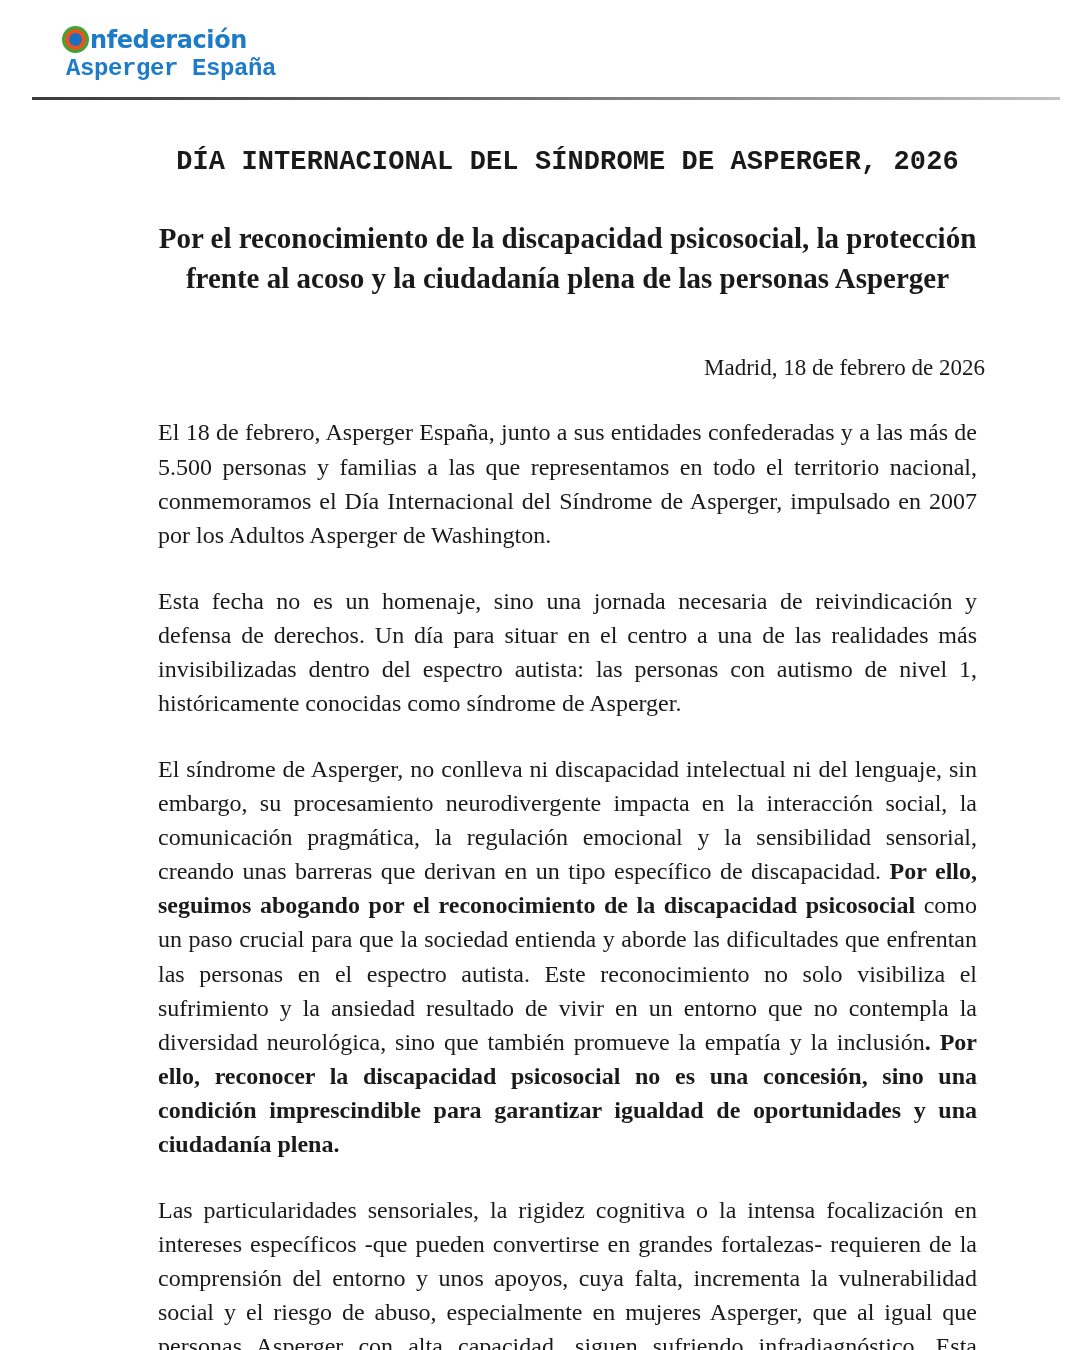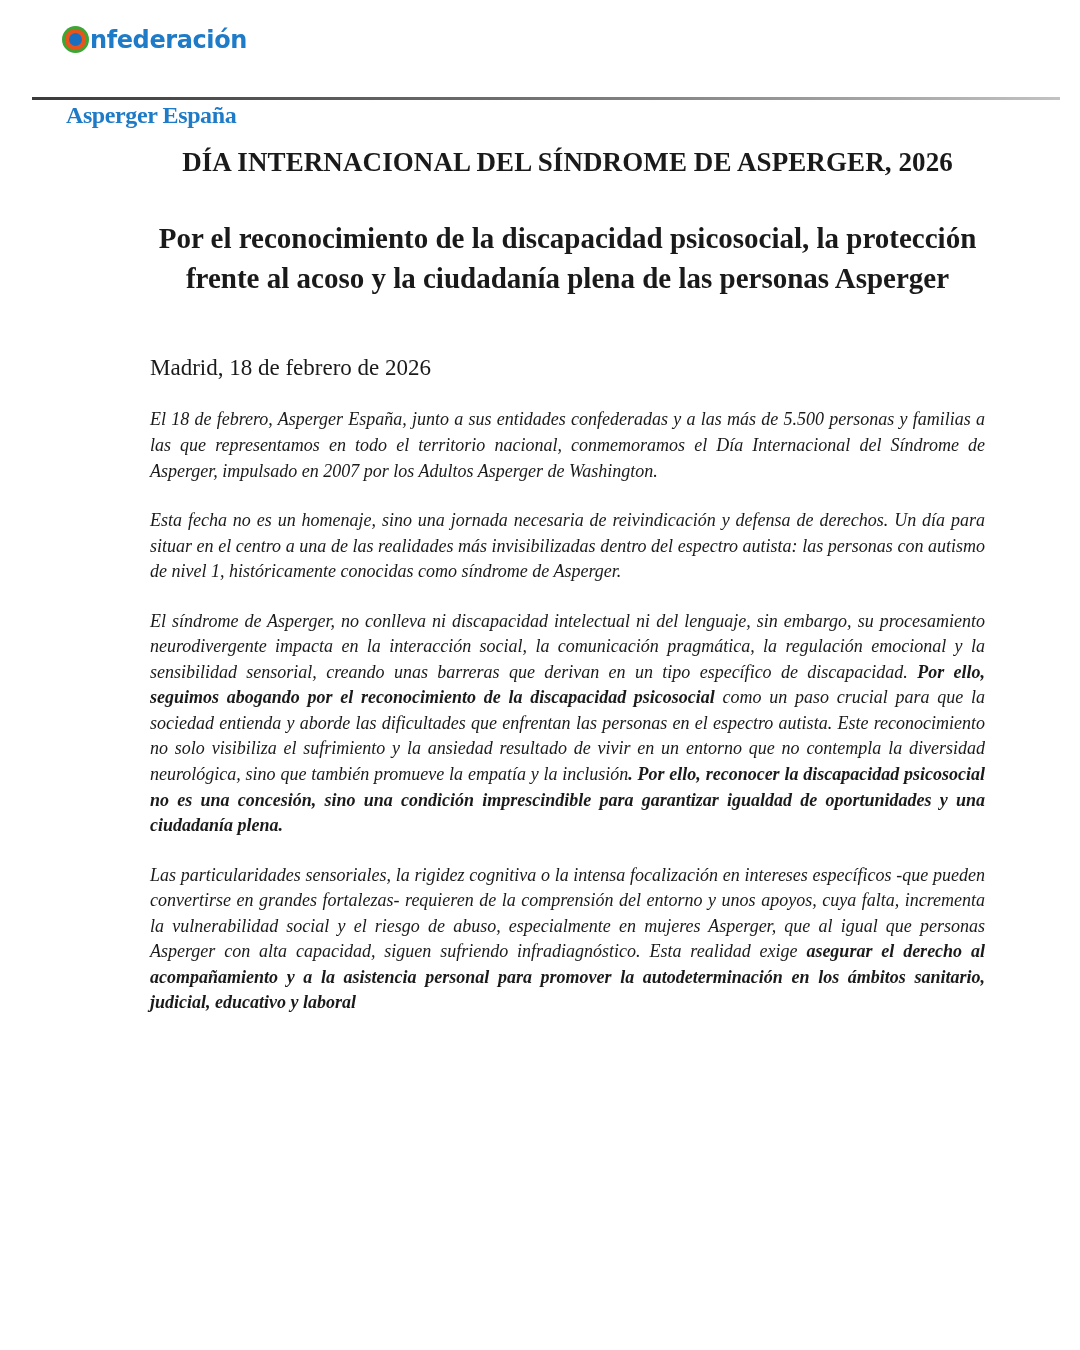--- a/index.html
+++ b/index.html
@@ -73,28 +73,27 @@
   }
   .logo-text {
     font-family: "DejaVu Sans", sans-serif;
     font-weight: bold;
     font-size: 24px;
     letter-spacing: -0.4px;
     color: #1E7BC8;
     line-height: 1;
   }
   .logo-text-2 {
-    font-family: Liberation Serif, serif;
+    font-family: Liberation Mono, monospace;
     font-weight: bold;
     font-size: 24px;
     letter-spacing: -0.4px;
     color: #1E7BC8;
     line-height: 1;
     margin-left: 4px;
-    margin-top: 46px;
   }
   .header-rule {
     position: absolute;
     left: 32px;
     top: 97px;
     width: 1028px;
     height: 3px;
     background: linear-gradient(to right, #3b3b3b 0%, #6d6d6d 45%, #9a9a9a 75%, #c2c2c2 100%);
   }
 
@@ -107,46 +106,47 @@
   }
 
   .doc-title {
     font-size: 27px;
     font-weight: bold;
     text-align: center;
     letter-spacing: 0.1px;
     margin: 0;
     padding-top: 146px;
     line-height: 1.2;
+    font-family: Liberation Mono, monospace;
   }
 
   .doc-subtitle {
     font-size: 29px;
     text-align: center;
     line-height: 1.38;
     margin: 0;
     padding-top: 40px;
     padding-left: 6px;
     padding-right: 6px;
   }
 
   .dateline {
     font-size: 23px;
     margin: 0;
     padding-top: 54px;
     line-height: 1.35;
+    text-align: right;
   }
 
   .para {
-    font-size: 18px;
+    font-size: 24px;
     text-align: justify;
     line-height: 1.42;
-    margin: 0;
+    margin: 8px;
     padding-top: 24px;
-    font-style: italic;
   }
   .para:first-of-type { padding-top: 24px; }
   .para b { font-weight: bold; }
 </style>
 </head>
 <body>
 
 <div class="page">
 
   <div class="letterhead">

